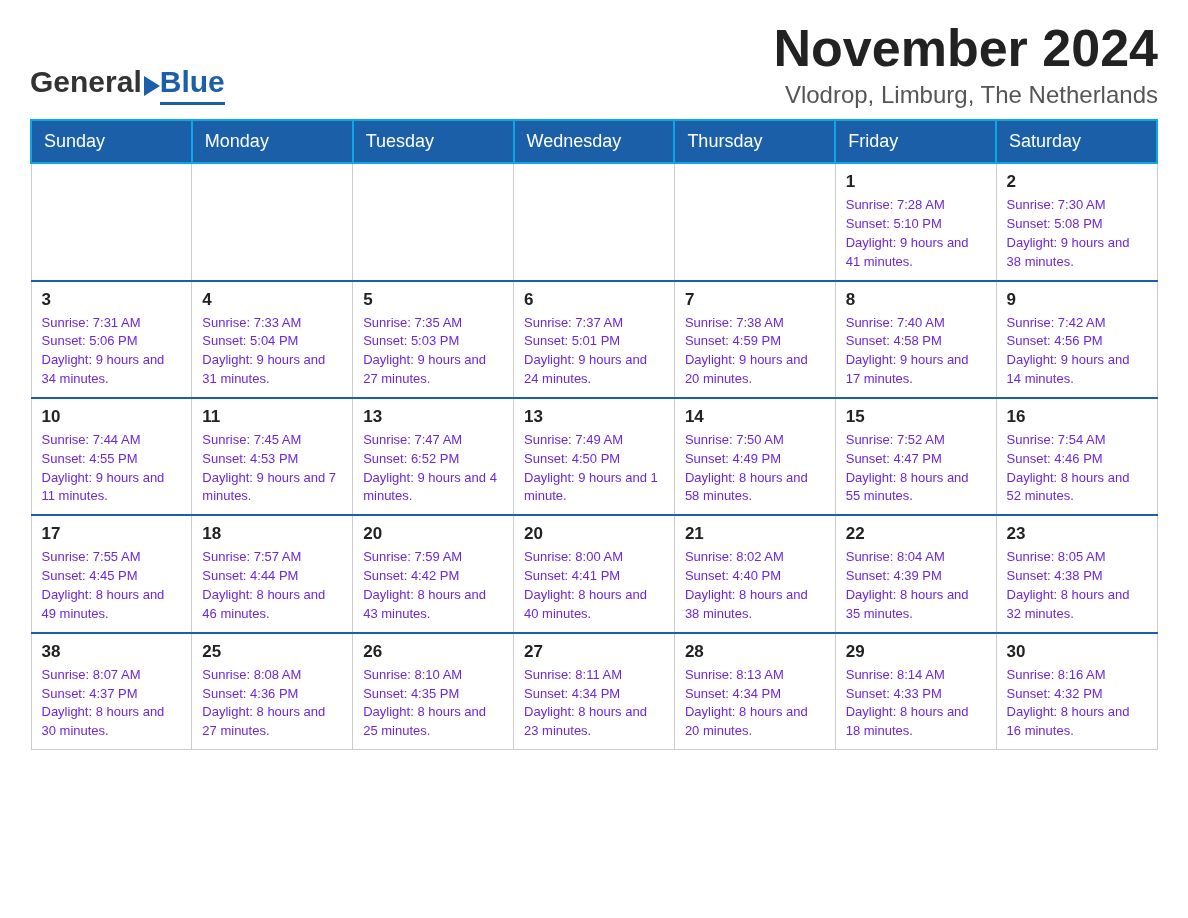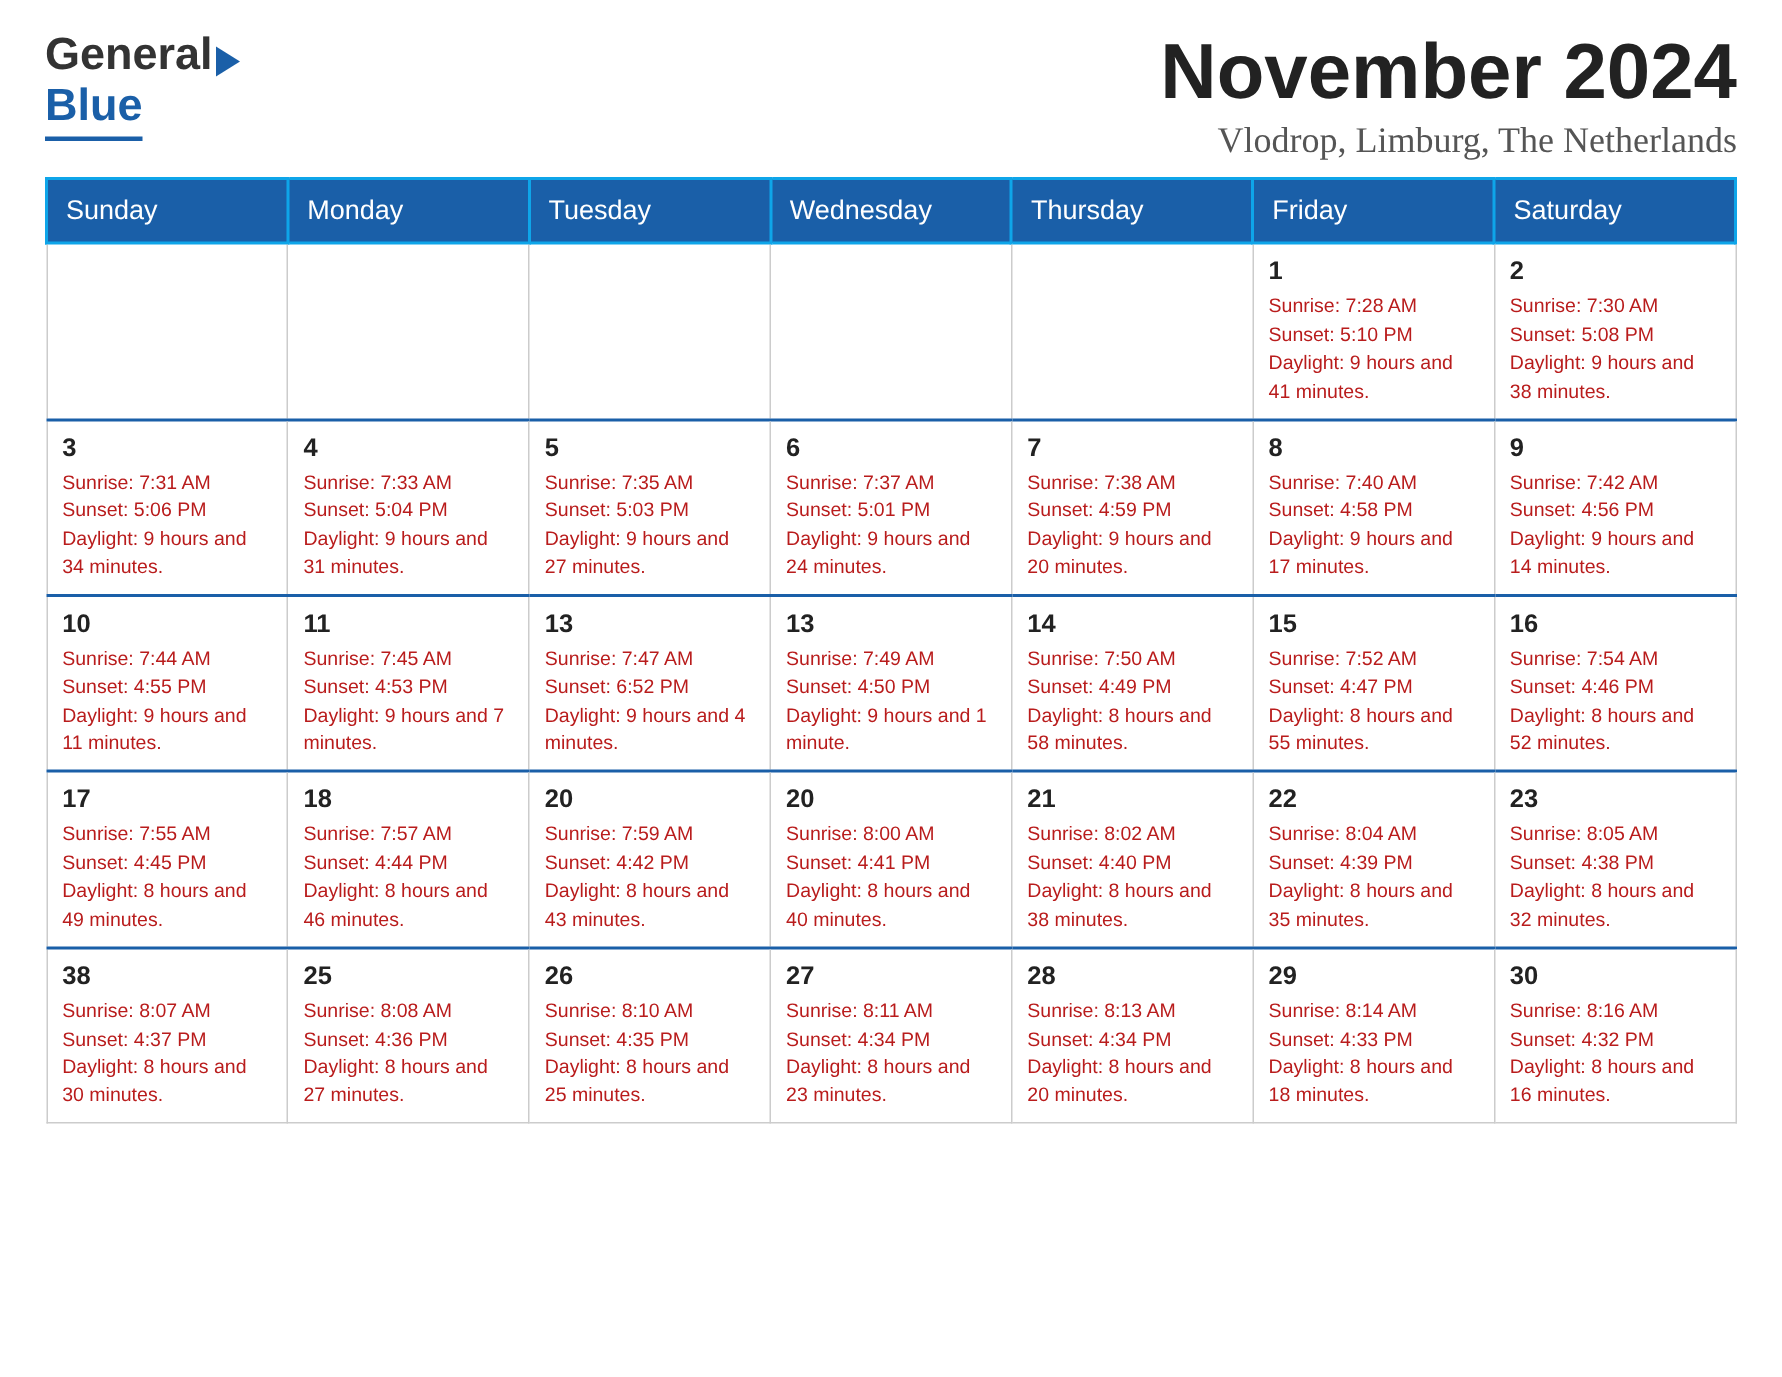--- a/index.html
+++ b/index.html
@@ -23,21 +23,20 @@
     .month-title {
       font-size: 52px;
       font-weight: bold;
       color: #222;
       line-height: 1.1;
     }
     .location-title {
       font-size: 24px;
       color: #555;
       margin-top: 4px;
-      font-family: Liberation Serif, serif;
     }
     .calendar-table {
       width: 100%;
       border-collapse: collapse;
       margin-top: 10px;
     }
     .calendar-table th {
       background: #1a5fa8;
       color: #fff;
       font-size: 18px;
@@ -64,29 +63,30 @@
     }
     .day-number {
       font-size: 17px;
       font-weight: bold;
       color: #222;
       display: block;
       margin-bottom: 4px;
     }
     .day-info {
       font-size: 13px;
-      color: #b91c1c;
+      color: #6d28d9;
       line-height: 1.45;
     }
     .empty-cell {
       background: #f9f9f9;
     }
     .logo-container {
       display: flex;
-      flex-direction: column;
+      flex-direction: row;
+      margin-top: 45px;
     }
     .logo-top-row {
       display: flex;
       align-items: flex-end;
     }
     .logo-general-text {
       font-size: 30px;
       font-weight: bold;
       color: #333;
     }

